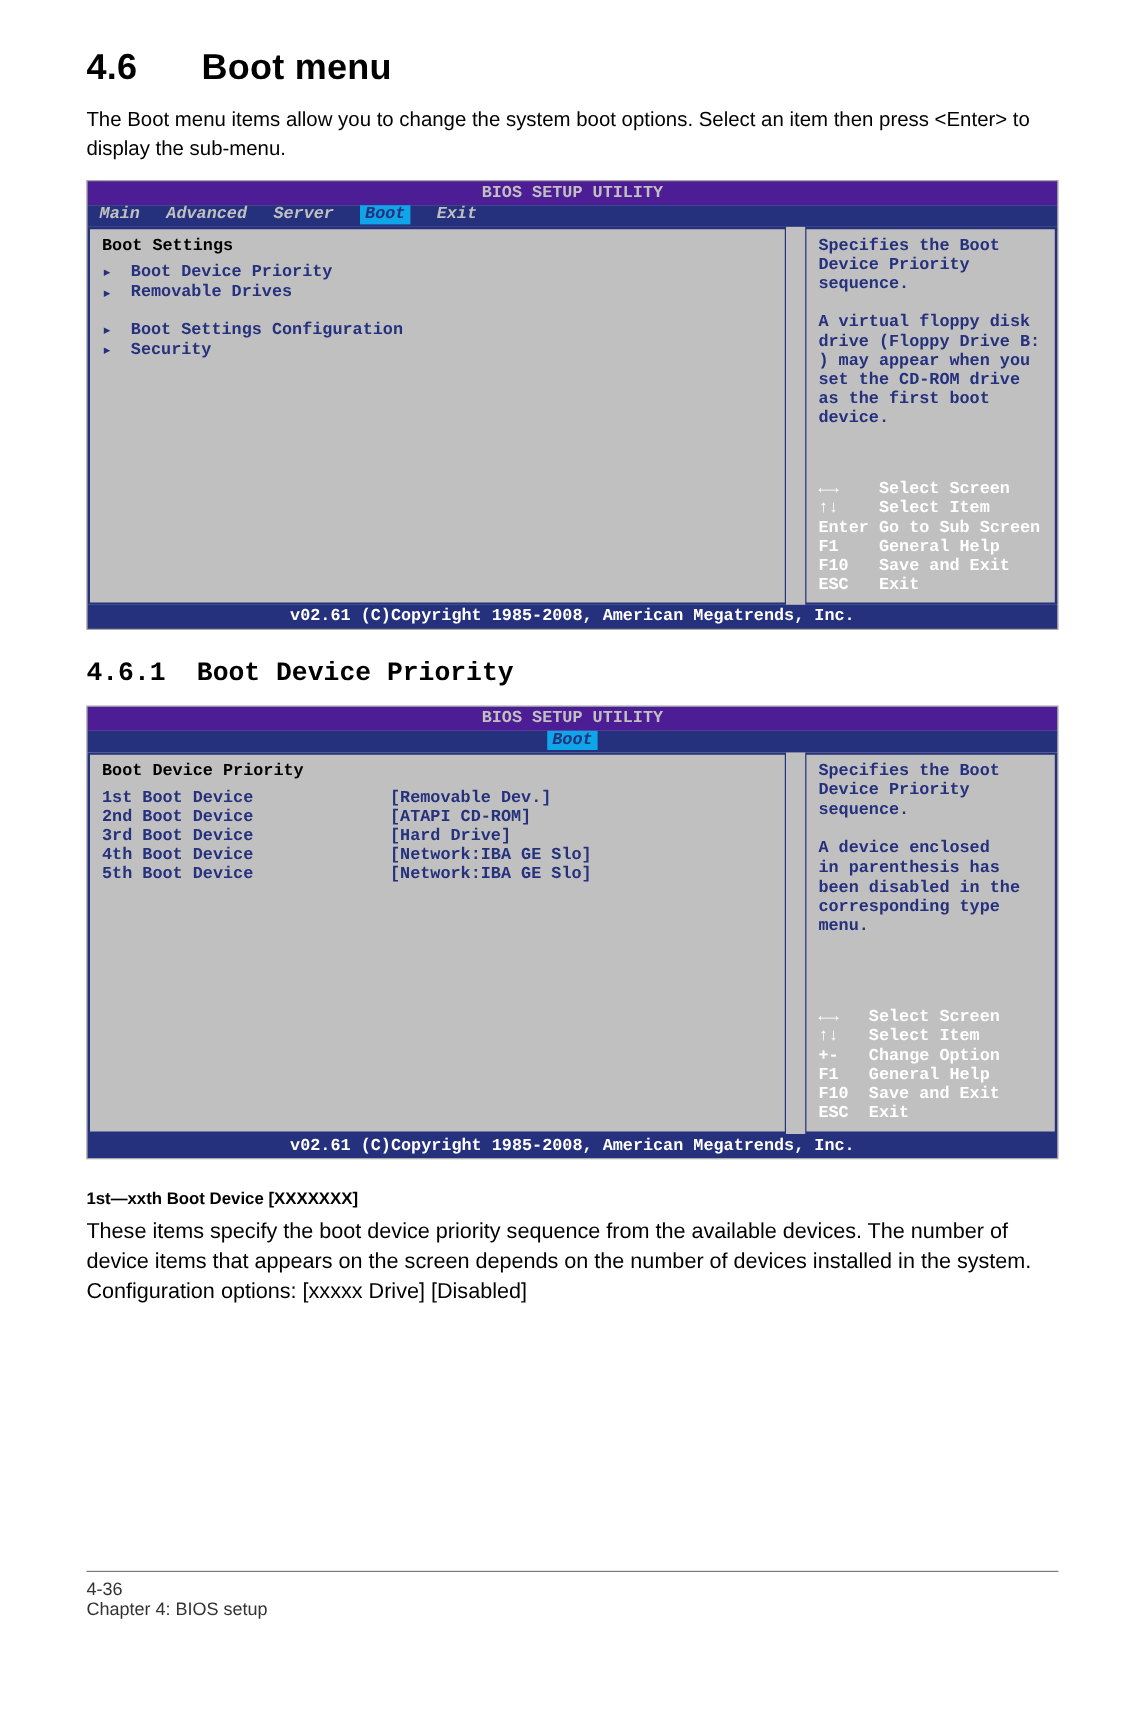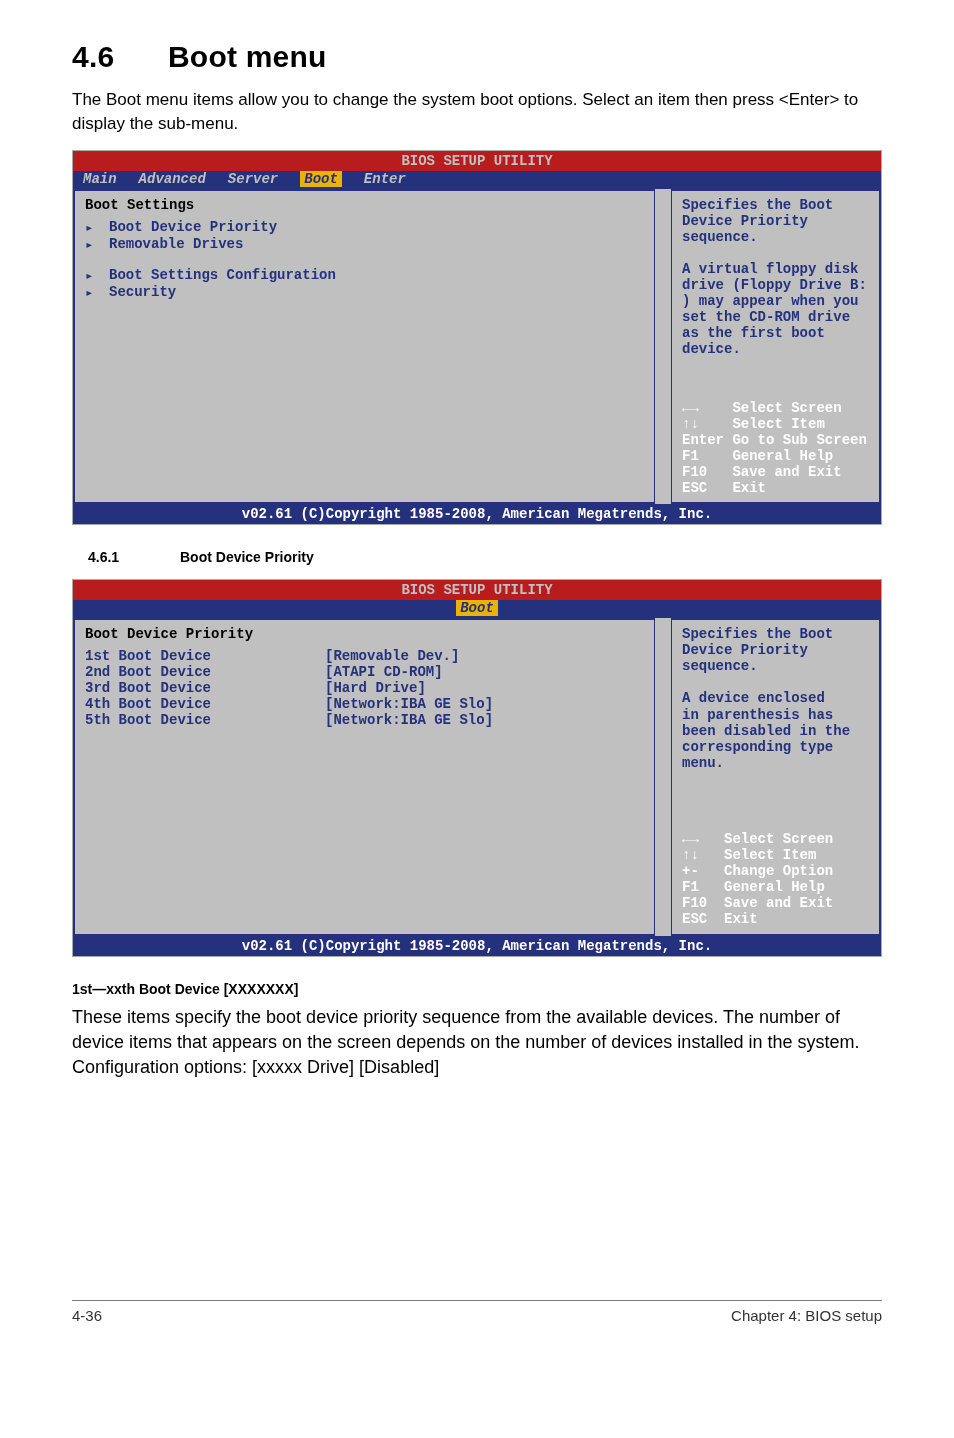--- a/index.html
+++ b/index.html
@@ -25,35 +25,35 @@
   .bios {
     background: #c0c0c0;
     font-family: "Courier New", Courier, monospace;
     font-size: 14px;
     font-weight: bold;
     color: #25317d;
     border: 1px solid #aaa;
     margin-bottom: 24px;
   }
   .bios-titlebar {
-    background: #b91c1c;
+    background: #4c1d95;
     color: #c0c0c0;
     text-align: center;
     padding: 2px 0;
   }
   .bios-menubar {
     background: #25317d;
     color: #c0c0c0;
     padding: 0 10px 2px 10px;
     display: flex;
     gap: 22px;
     font-style: italic;
   }
   .bios-menubar .active {
-    background: #eab308;
+    background: #0ea5e9;
     color: #25317d;
     padding: 0 4px;
   }
   .bios-body {
     display: flex;
     min-height: 280px;
     gap: 16px;
   }
   .bios-left {
     flex: 1;
@@ -98,23 +98,24 @@
     line-height: 1.15;
     margin-top: 42px;
   }
   .bios-footer {
     background: #25317d;
     color: #fff;
     text-align: center;
     padding: 2px 0;
   }
   h2 {
-    font-size: 14px;
-    font-weight: bold;
-    margin: 10px 0 14px 16px;
+    font-size: 22px;
+    font-weight: bold;
+    margin: 10px 0 14px 0;
+    font-family: Liberation Mono, monospace;
   }
   h2 .subnum { display: inline-block; width: 92px; }
   .bios2 .bios-body { min-height: 290px; }
   h3 {
     font-size: 14px;
     font-weight: bold;
     margin: 14px 0 8px 0;
   }
   p.body {
     font-size: 18px;
@@ -122,39 +123,40 @@
     margin-bottom: 8px;
   }
   .pgfooter {
     border-top: 1px solid #7a7a7a;
     margin-top: 220px;
     padding-top: 6px;
     display: flex;
     justify-content: space-between;
     font-size: 15px;
     color: #333;
+    flex-direction: column;
   }
 </style>
 </head>
 <body>
 
 <h1>
   <span class="secnum">4.6</span><span>Boot menu</span>
 </h1>
 
 <p class="intro">The Boot menu items allow you to change the system boot options. Select an item then press &lt;Enter&gt; to display the sub-menu.</p>
 
 <div class="bios">
   <div class="bios-titlebar">BIOS SETUP UTILITY</div>
   <div class="bios-menubar">
     <span>Main</span>
     <span>Advanced</span>
     <span>Server</span>
     <span class="active">Boot</span>
-    <span>Enter</span>
+    <span>Exit</span>
   </div>
   <div class="bios-body">
     <div class="bios-left">
       <div class="hdr">Boot Settings</div>
       <div style="height:4px"></div>
       <div class="row">
         <span class="arrow">▸</span>
         <span class="label">Boot Device Priority</span>
       </div>
       <div class="row">

